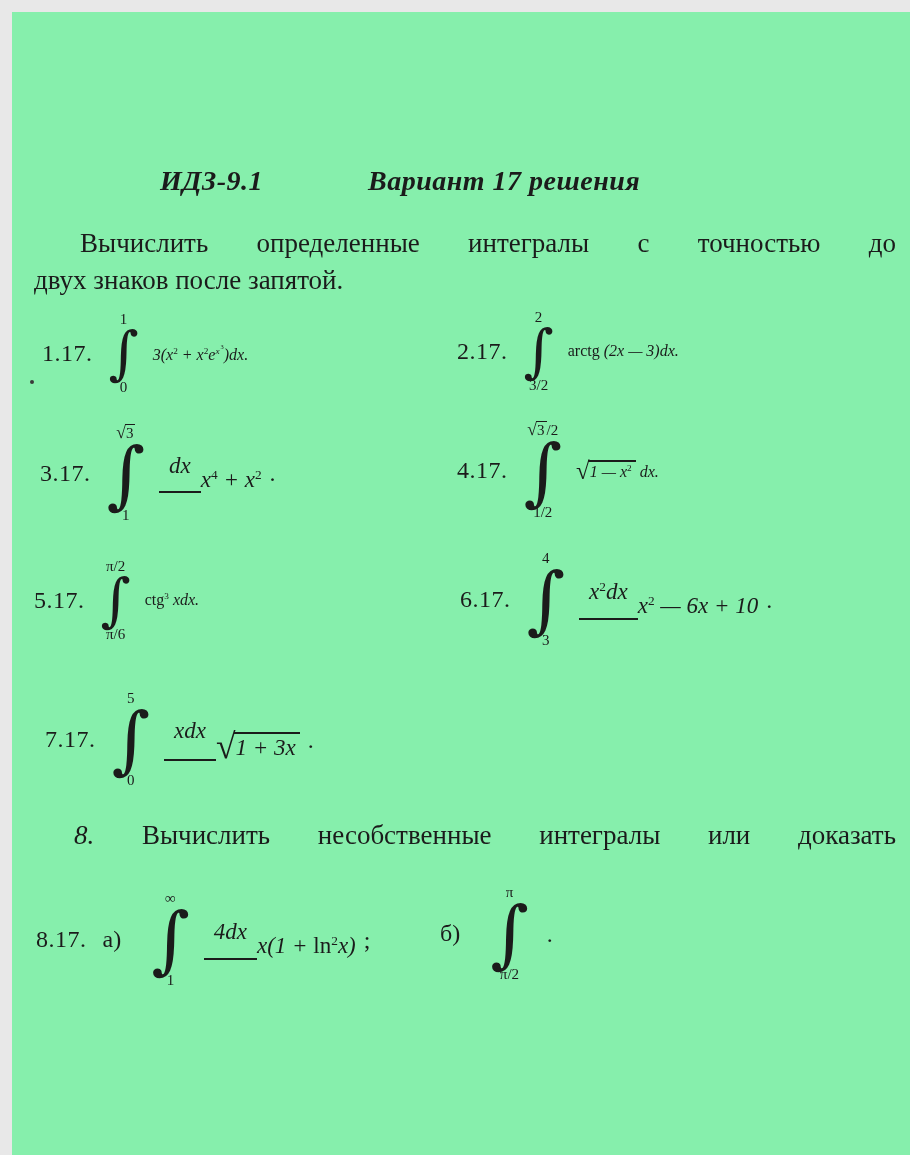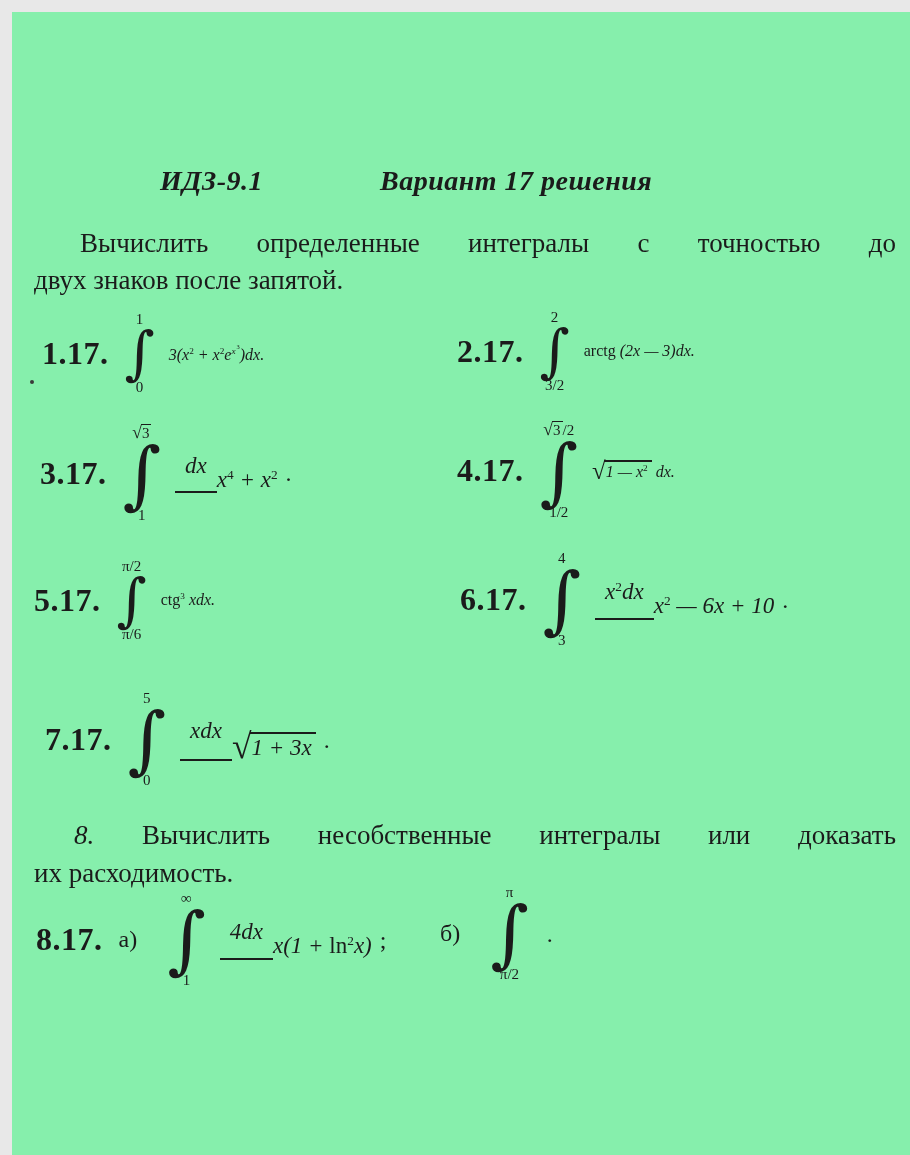--- a/index.html
+++ b/index.html
@@ -7,37 +7,37 @@
     position:relative;width:910px;height:1155px;background:#86efac;
     color:#1b1b1b;font-family:"Liberation Serif","DejaVu Serif",serif;
     overflow:hidden;margin:12px;
   }
   
   .hdr-code,.hdr-var{
     position:absolute;top:153px;font-size:28px;font-weight:bold;font-style:italic;
     letter-spacing:0.5px;white-space:pre;
   }
   .hdr-code{left:148px;}
-  .hdr-var{left:368px;}
+  .hdr-var{left:356px;}
   
   .para{
     position:absolute;left:22px;width:862px;font-size:27px;font-weight:normal;
     line-height:1.38;
   }
   .para .jline{display:block;text-align:justify;text-align-last:justify;white-space:normal;}
   .para .pline{display:block;}
   .intro{top:213px;}
   .intro .jline{text-indent:46px;}
   .sec8{top:804px;line-height:1.42;}
   .sec8 .jline{text-indent:40px;}
   .sec-num{font-style:italic;}
   
   .prob{position:absolute;display:flex;align-items:center;}
   .plabel{
-    font-weight:bold;font-size:32px;margin-right:16px;letter-spacing:0.5px;
+    font-weight:normal;font-size:24px;margin-right:16px;letter-spacing:0.5px;
     white-space:pre;
   }
   .marker{font-size:24px;margin-right:30px;white-space:pre;}
   .integral{display:inline-flex;flex-direction:column;align-items:center;margin-right:10px;}
   .lim{
     display:inline-block;text-align:center;font-size:15px;line-height:1.15;
     font-style:normal;white-space:pre;
   }
   .glyph{
     font-family:"DejaVu Serif","Liberation Serif",serif;
@@ -156,21 +156,20 @@
     </span>
     <span class="frac">
       <span class="num"><span class="tk tk-i">xdx</span></span>
       <span class="den"><span class="tk tk-radb">√</span><span class="tk tk-ovl"><span class="tk tk-i">1 + 3x</span></span></span>
     </span>
     <span class="tail">.</span>
   </div>
 
   <div class="para sec8">
     <span class="jline"><span class="sec-num">8.</span><span> Вычислить несобственные интегралы или доказать</span></span>
-    <span class="pline">их расходимость.</span>
   </div>
 
   <div class="prob" style="left:24px;top:878px">
     <span class="plabel">8.17.</span>
     <span class="marker">а)</span>
     <span class="integral tall">
       <span class="lim"><span class="tk tk-r">∞</span></span>
       <span class="glyph">∫</span>
       <span class="lim"><span class="tk tk-r">1</span></span>
     </span>

